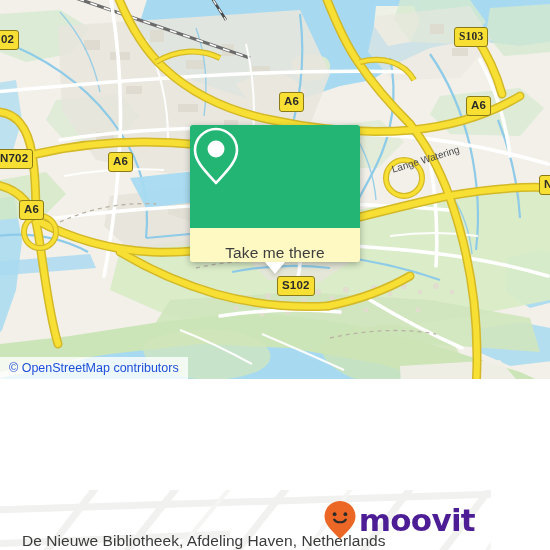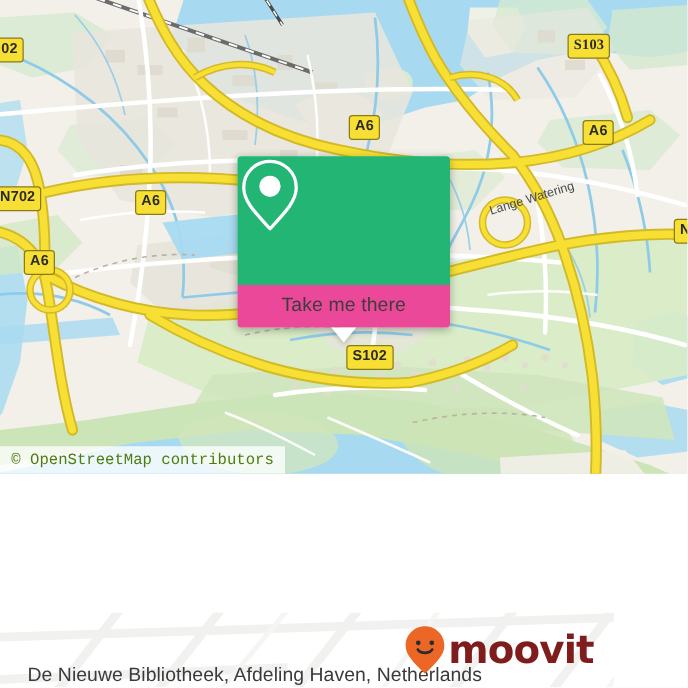--- a/index.html
+++ b/index.html
@@ -52,24 +52,24 @@
     overflow: visible;
     z-index: 30;
   }
   #card-top {
     background: #22b573;
     height: 103px;
     border-radius: 3px 3px 0 0;
     display: flex; align-items: center; justify-content: center;
   }
   #card-bottom {
-    background: #ec4899;
+    background: #fef9c3;
     height: 34px;
     border-radius: 0 0 3px 3px;
-    display: flex; align-items: center; justify-content: center;
+    display: flex; align-items: flex-end; justify-content: center;
     position: relative;
   }
   #card-label {
     font-size: 15.5px; color: #3d3d3d; letter-spacing: 0.1px;
   }
   #card-tail {
     position: absolute;
     left: 50%; top: 100%;
     width: 0; height: 0;
     margin-left: -10px;
@@ -79,24 +79,24 @@
     filter: drop-shadow(0 2px 2px rgba(0,0,0,0.18));
   }
 
   
   #attribution {
     position: absolute;
     left: 0; bottom: 0;
     background: rgba(255,255,255,0.78);
     padding: 4px 9px 4px 9px;
     font-size: 12.5px;
-    color: #4d7c0f;
+    color: #1d4ed8;
     z-index: 20;
     white-space: nowrap;
-    font-family: Liberation Mono, monospace;
+    font-family: Liberation Sans, sans-serif;
   }
 
   
   #footer {
     position: absolute;
     left: 0; top: 490px;
     width: 491px; height: 60px;
     background: #ffffff;
     display: flex; align-items: flex-end;
     overflow: hidden;
@@ -112,21 +112,21 @@
   }
   #brand {
     position: absolute;
     right: 16px; top: 50%;
     transform: translateY(-50%);
     display: flex; align-items: center; gap: 2px;
   }
   #brand-word {
     font-size: 31px;
     font-weight: bold;
-    color: #7f1d1d;
+    color: #4c1d95;
     letter-spacing: -0.7px;
     line-height: 1;
     font-family: "DejaVu Sans", sans-serif;
   }
 </style>
 </head>
 <body>
 
 <div id="app">
 

